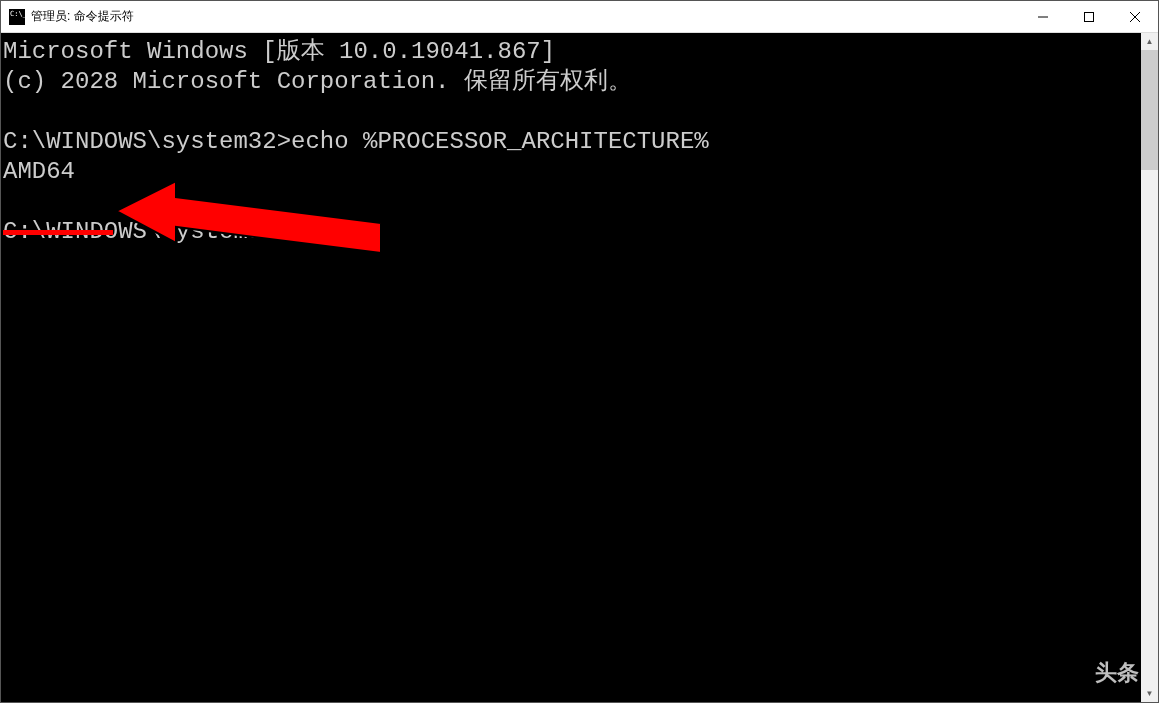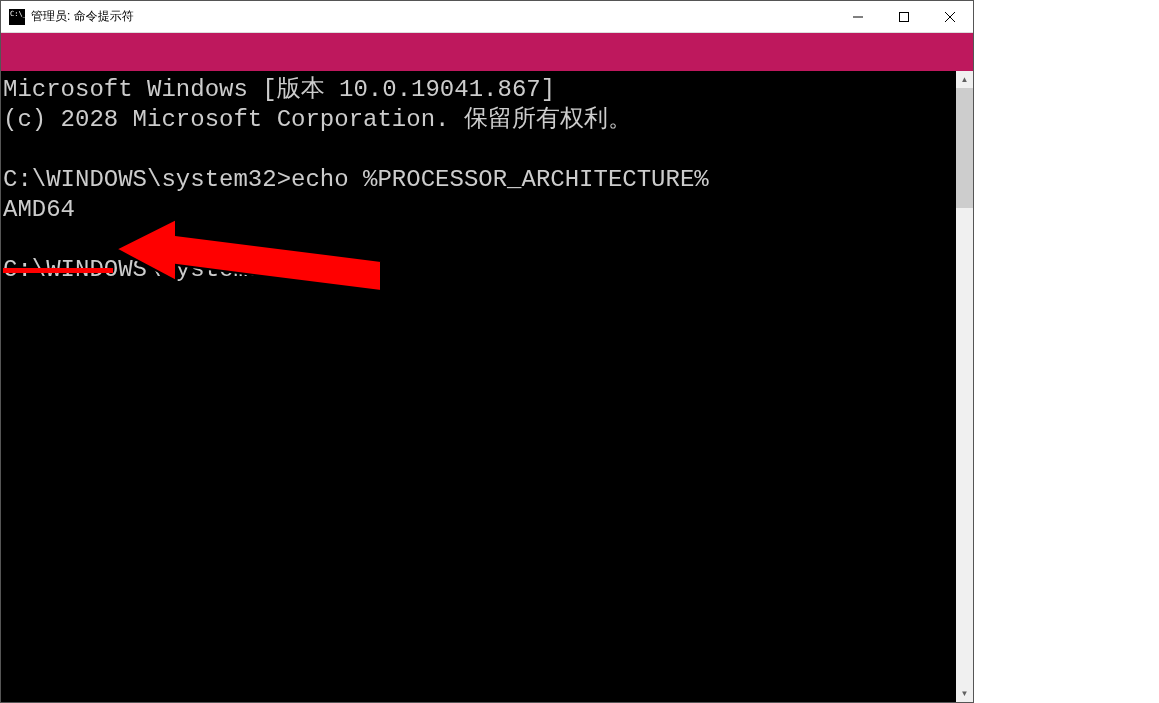--- a/index.html
+++ b/index.html
@@ -9,27 +9,26 @@
     }
     body {
       font-family: "Segoe UI", Tahoma, sans-serif;
       background: #ffffff;
       width: 1159px;
       height: 703px;
       overflow: hidden;
       position: relative;
     }
     .window {
-      width: 974px;
+      width: 1159px;
       height: 703px;
       border: 1px solid #555;
       display: flex;
       flex-direction: column;
       background: #be185d;
-      gap: 38px;
     }
     .titlebar {
       height: 32px;
       background: #ffffff;
       display: flex;
       align-items: center;
       border-bottom: 1px solid #ddd;
       flex-shrink: 0;
     }
     .titlebar-icon {

